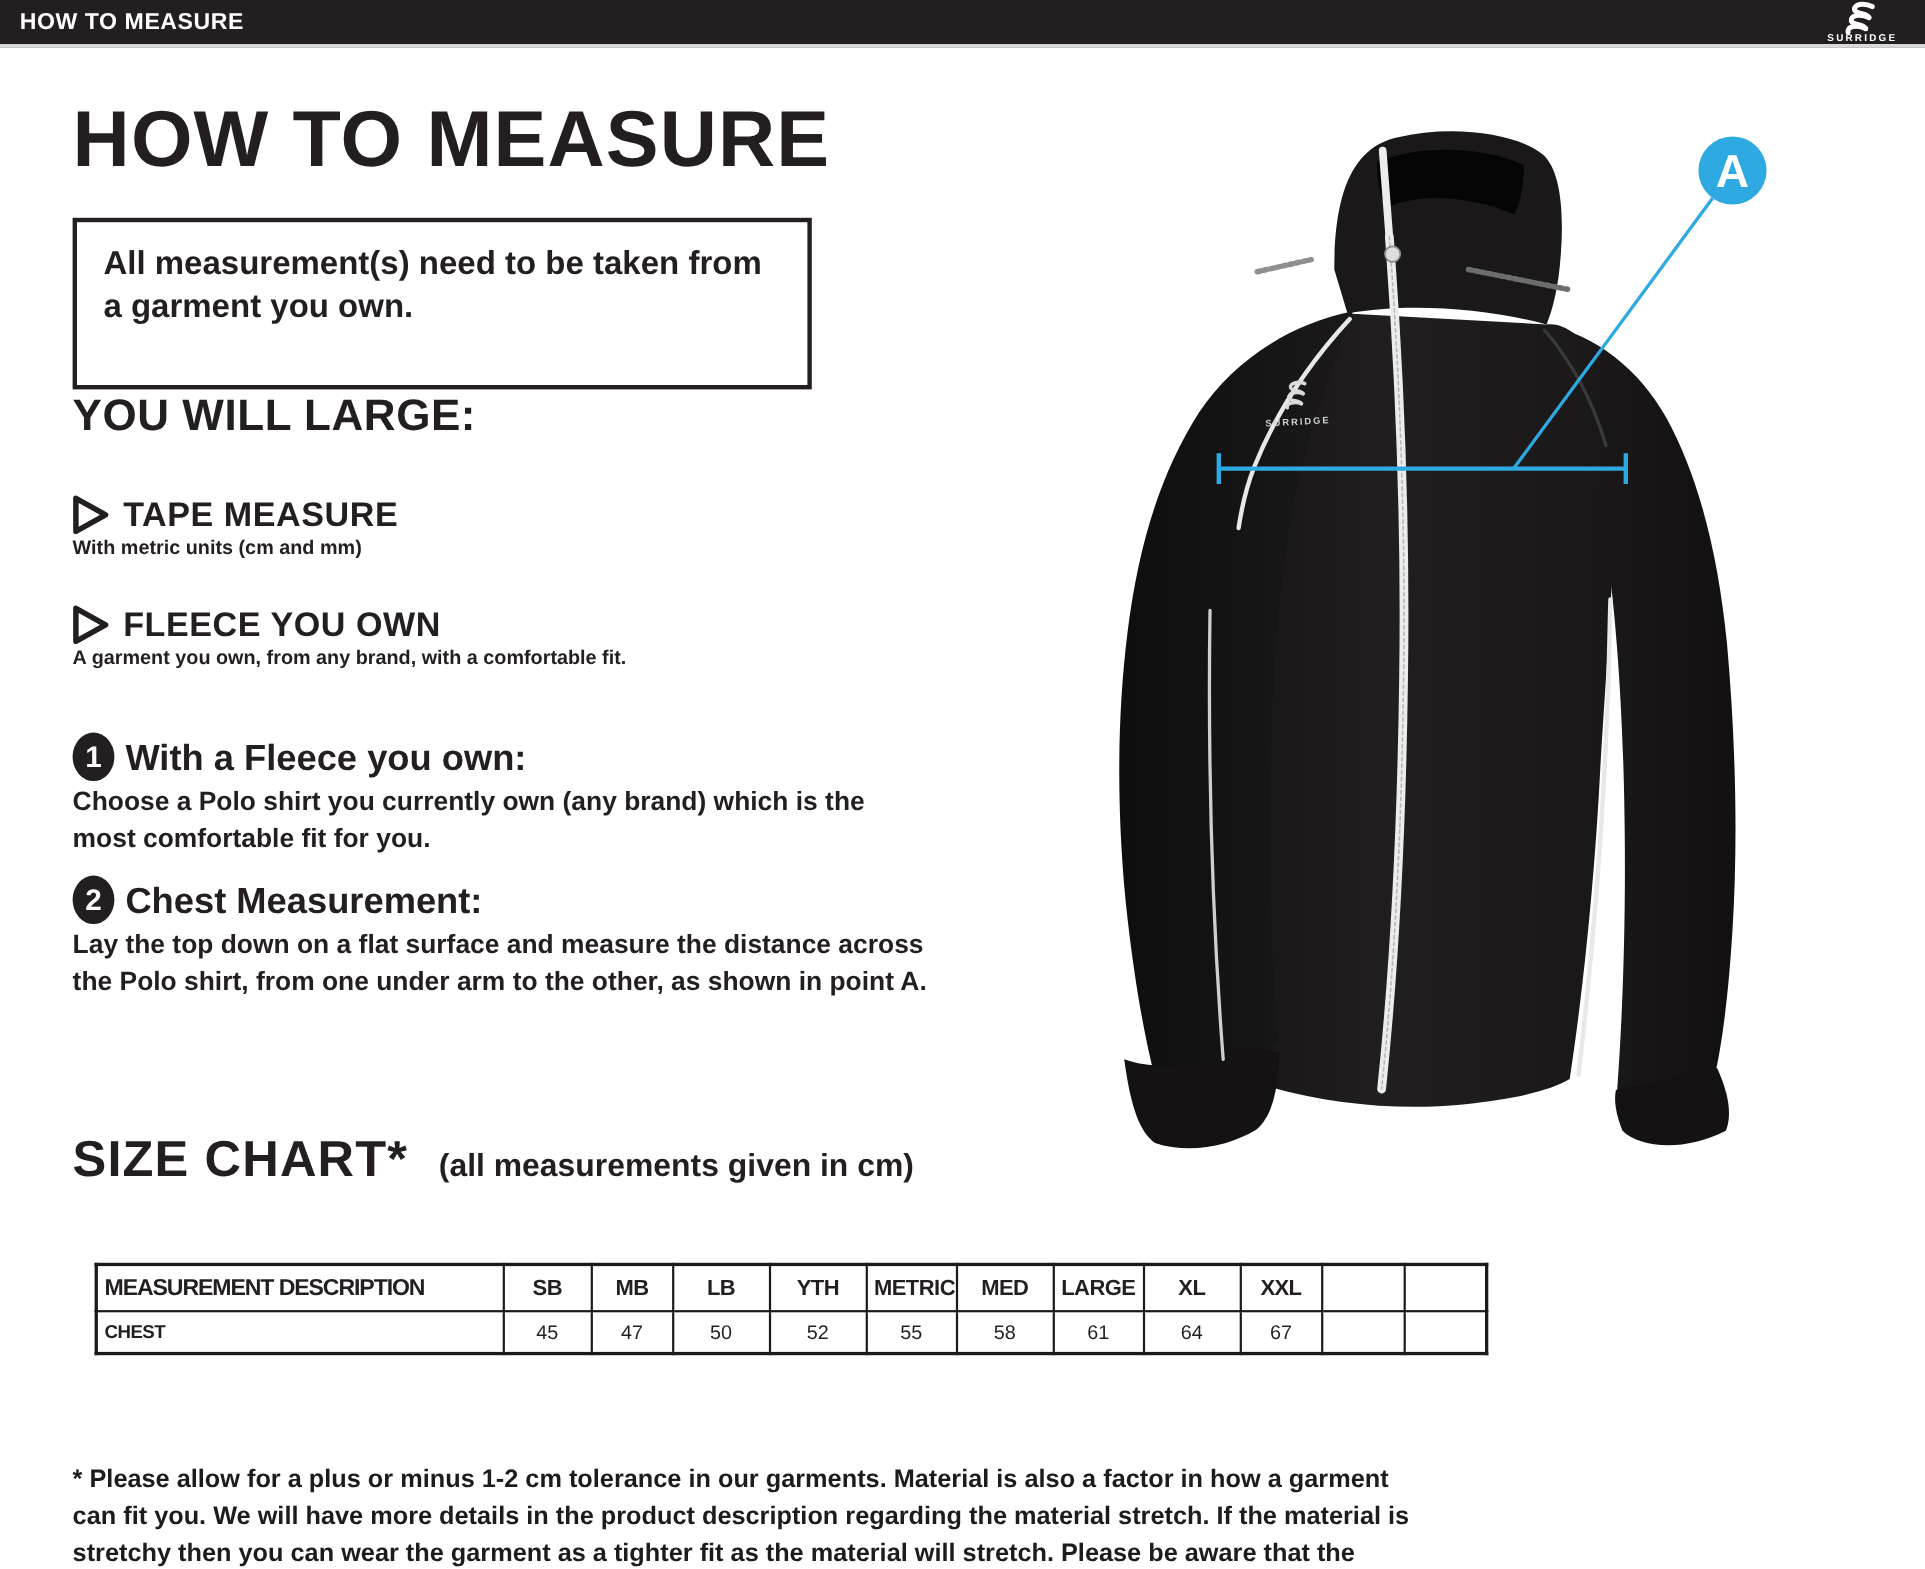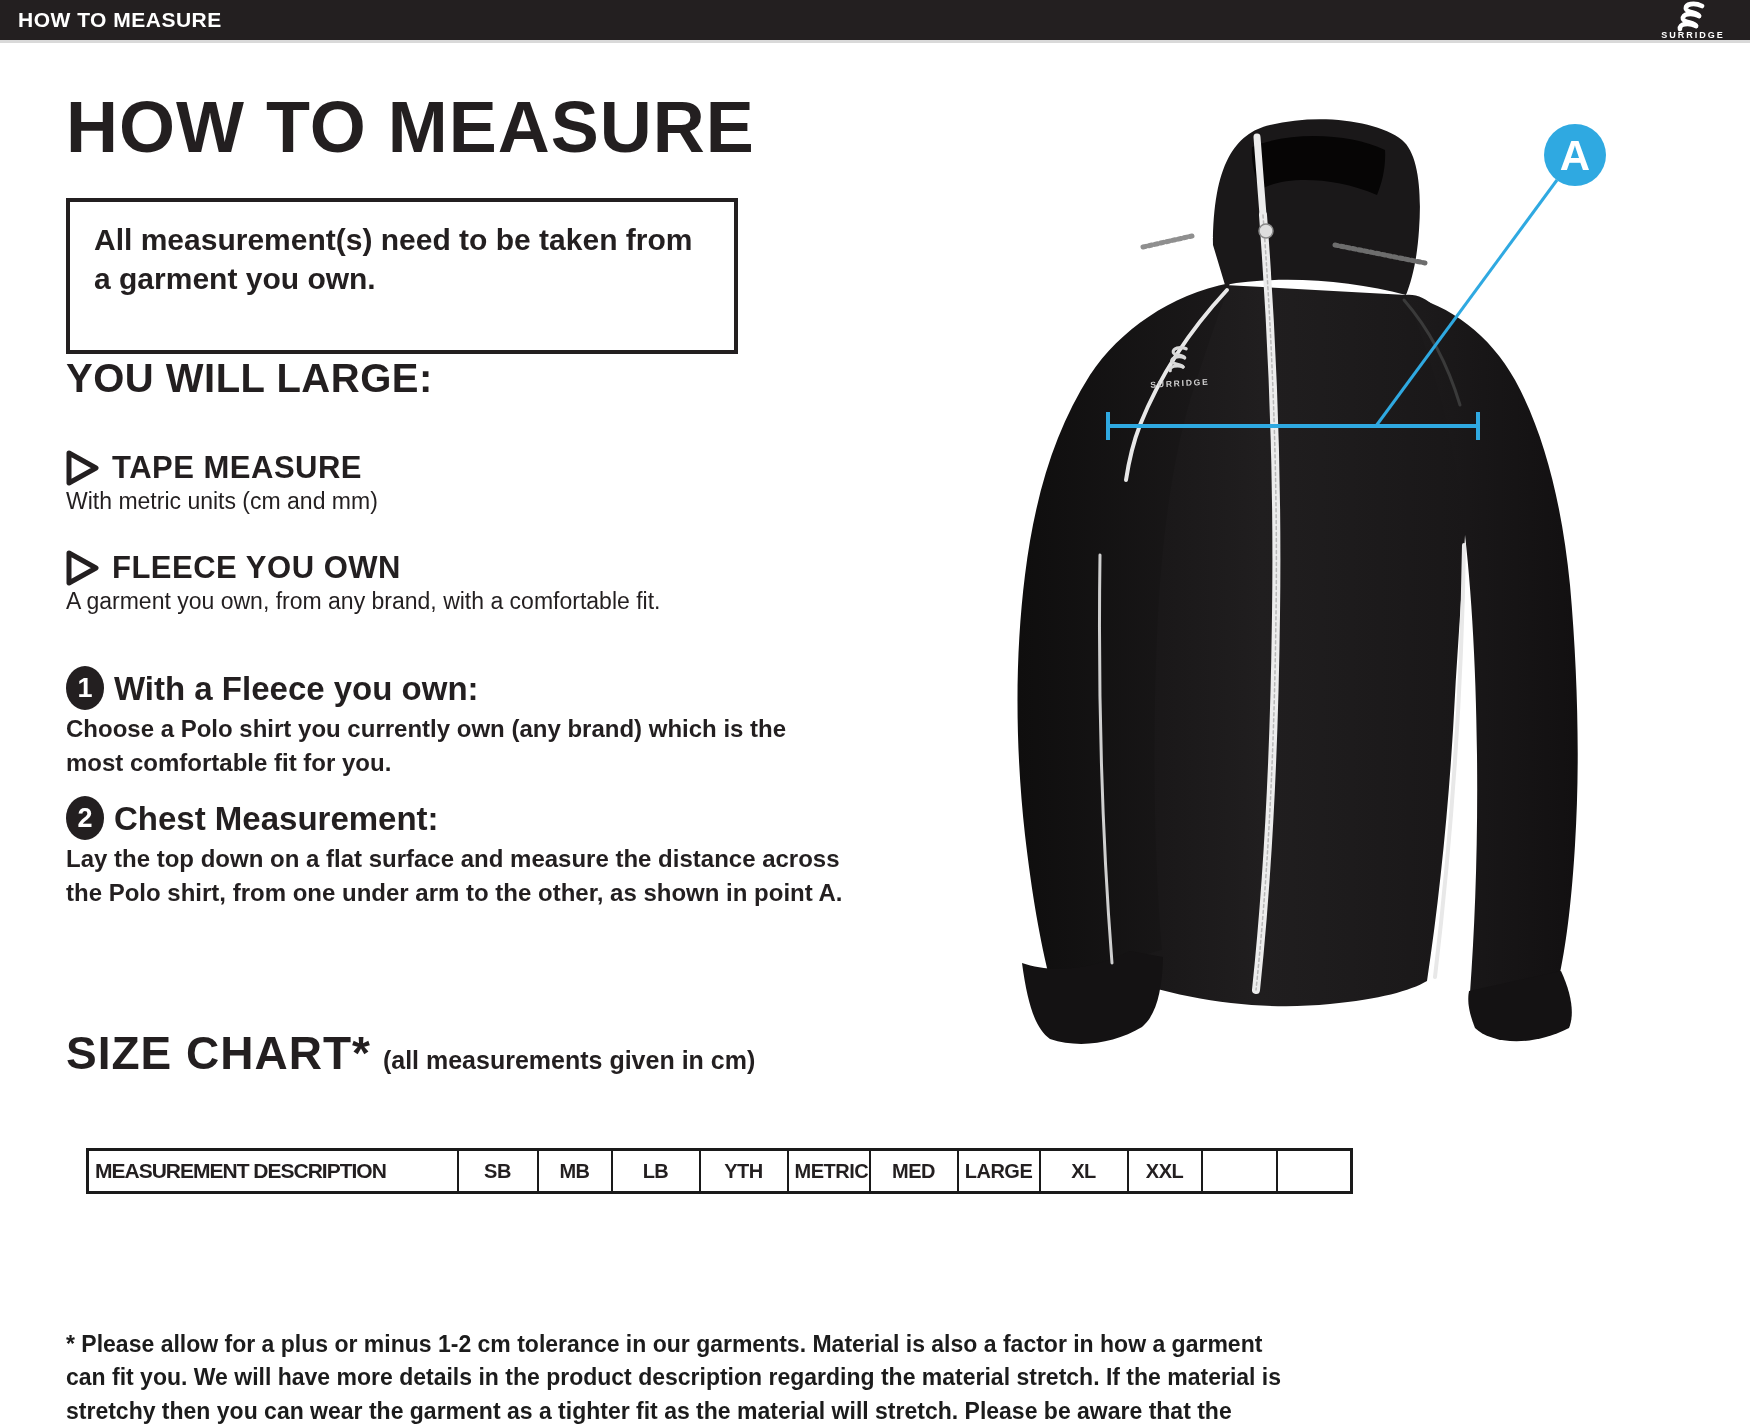--- a/index.html
+++ b/index.html
@@ -30,39 +30,39 @@
     margin:0;padding:18px 24px 0 24px;font-size:30px;font-weight:700;line-height:1.3;color:#231f20;
   }
   .h2{
     position:absolute;left:66px;top:356px;
     font-size:40px;font-weight:700;letter-spacing:0.5px;white-space:nowrap;
   }
   .need-item-label{
     position:absolute;font-size:31px;font-weight:700;letter-spacing:0.5px;white-space:nowrap;
   }
   .need-item-desc{
-    position:absolute;font-size:23px;font-weight:400;white-space:nowrap;
+    position:absolute;font-size:18px;font-weight:700;white-space:nowrap;
   }
   .tri-icon{position:absolute;width:36px;height:36px;}
   .step-badge{
     position:absolute;width:38px;height:44px;border-radius:50%;
     background:#231f20;color:#fff;font-size:27px;font-weight:700;
     display:flex;align-items:center;justify-content:center;
   }
   .step-title{
     position:absolute;font-size:33px;font-weight:700;white-space:nowrap;
   }
   .step-desc{
     position:absolute;font-size:24px;font-weight:700;line-height:1.4;color:#231f20;
   }
   .size-chart-head{
     position:absolute;left:66px;top:1026px;display:flex;align-items:baseline;white-space:nowrap;
   }
   .size-chart-head .big{font-size:46px;font-weight:700;letter-spacing:1px;}
-  .size-chart-head .small{font-size:25px;font-weight:700;margin-left:12px;}
+  .size-chart-head .small{font-size:29px;font-weight:700;margin-left:28px;}
   
   table.size-table{
     position:absolute;left:66px;top:1148px;width:1264px;
     border-collapse:collapse;table-layout:fixed;background:#fff;margin-left:20px;
   }
   table.size-table td{
     border:2px solid #1a1a1a;padding:0 6px;overflow:hidden;white-space:nowrap;
   }
   table.size-table{border:3px solid #1a1a1a;}
   tr.hdr td{height:40px;font-size:20px;font-weight:700;text-align:center;letter-spacing:-0.5px;}
@@ -151,20 +151,34 @@
     <td>LB</td>
     <td>YTH</td>
     <td>METRIC</td>
     <td>MED</td>
     <td>LARGE</td>
     <td>XL</td>
     <td>XXL</td>
     <td></td>
     <td></td>
   </tr>
+  <tr class="vals">
+    <td class="desc">CHEST</td>
+    <td>45</td>
+    <td>47</td>
+    <td>50</td>
+    <td>52</td>
+    <td>55</td>
+    <td>58</td>
+    <td>61</td>
+    <td>64</td>
+    <td>67</td>
+    <td></td>
+    <td></td>
+  </tr>
 </tbody>
   </table>
 
 <div class="footnote">* Please allow for a plus or minus 1-2 cm tolerance in our garments. Material is also a factor in how a garment can fit you. We will have more details in the product description regarding the material stretch.  If the material is stretchy then you can wear the garment as a tighter fit as the material will stretch.  Please be aware that the above measurements are of the garment and not of your body.</div>
 
 <div class="figure">
 <svg width="700" height="960" viewBox="0 0 700 960">
   <defs>
     <linearGradient id="bodyGrad" x1="0" y1="0" x2="1" y2="0">
       <stop offset="0" stop-color="#161415"></stop>

